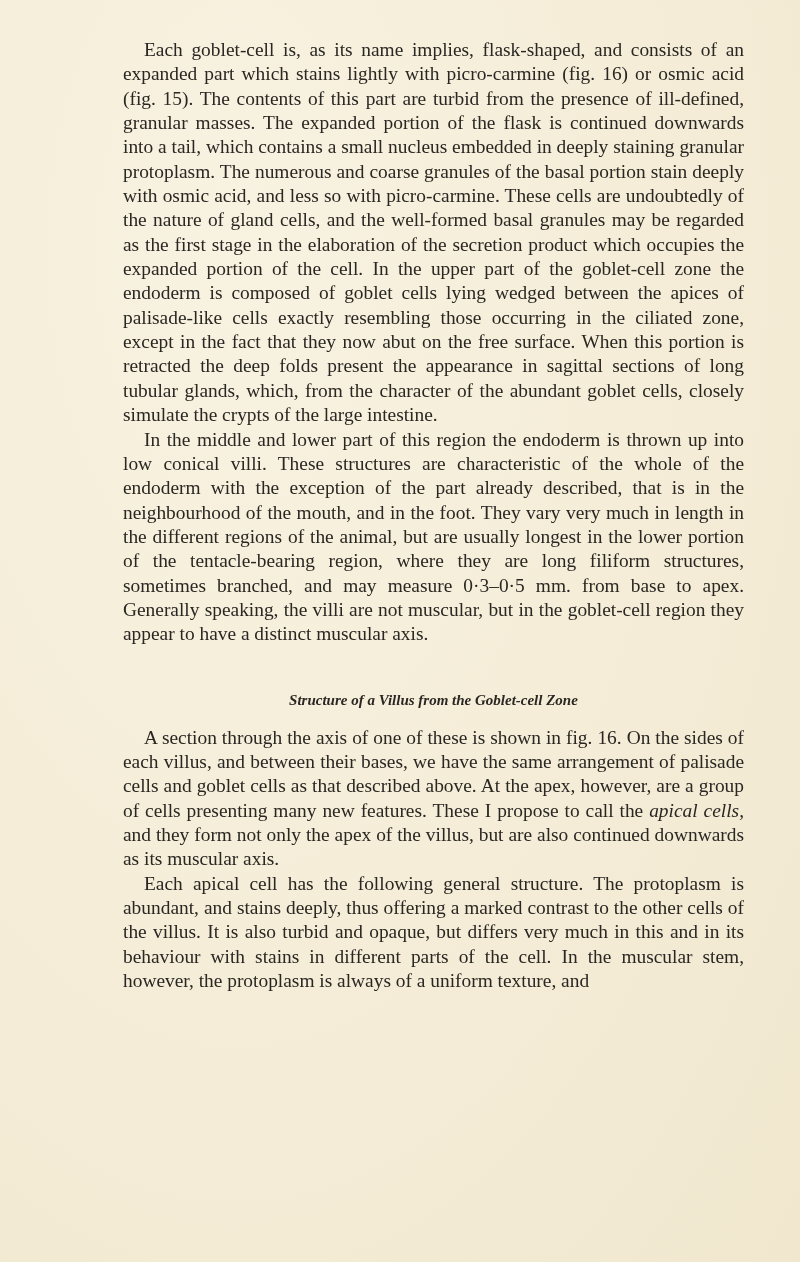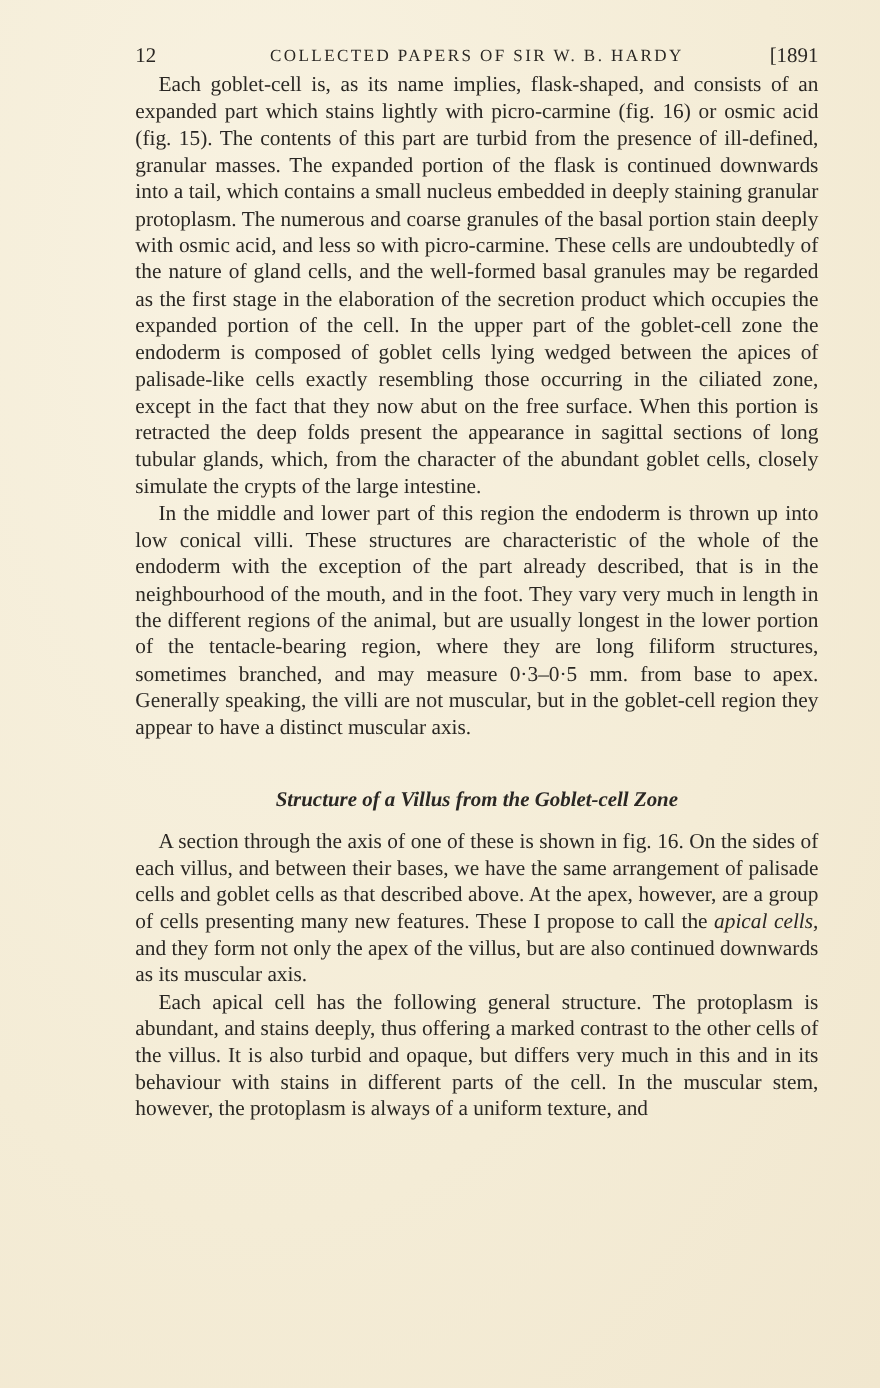--- a/index.html
+++ b/index.html
@@ -57,38 +57,33 @@
       margin: 0;
       text-indent: 21px;
       text-align: justify;
     }
     .para.no-indent {
       text-indent: 0;
     }
     .section-heading {
       text-align: center;
       font-style: italic;
-      font-size: 19px;
+      font-size: 15px;
       margin: 41px 0 14px 0;
       line-height: 24px;
     }
     em {
       font-style: italic;
     }
   </style>
 </head>
 <body>
 
 <div class="page">
 
-  <div class="running-head">
-    <span class="page-num">12</span>
-    <span class="head-title">COLLECTED PAPERS OF SIR W. B. HARDY</span>
-    <span class="year">[1891</span>
-  </div>
 
   <div class="body-text">
     <p class="para">Each goblet-cell is, as its name implies, flask-shaped, and consists of an expanded part which stains lightly with picro-carmine (fig. 16) or osmic acid (fig. 15). The contents of this part are turbid from the presence of ill-defined, granular masses. The expanded portion of the flask is continued downwards into a tail, which contains a small nucleus embedded in deeply staining granular protoplasm. The numerous and coarse granules of the basal portion stain deeply with osmic acid, and less so with picro-carmine. These cells are undoubtedly of the nature of gland cells, and the well-formed basal granules may be regarded as the first stage in the elaboration of the secretion product which occupies the expanded portion of the cell.  In the upper part of the goblet-cell zone the endoderm is composed of goblet cells lying wedged between the apices of palisade-like cells exactly resembling those occurring in the ciliated zone, except in the fact that they now abut on the free surface. When this portion is retracted the deep folds present the appearance in sagittal sections of long tubular glands, which, from the character of the abundant goblet cells, closely simulate the crypts of the large intestine.</p>
     <p class="para">In the middle and lower part of this region the endoderm is thrown up into low conical villi. These structures are characteristic of the whole of the endoderm with the exception of the part already described, that is in the neighbourhood of the mouth, and in the foot. They vary very much in length in the different regions of the animal, but are usually longest in the lower portion of the tentacle-bearing region, where they are long filiform structures, sometimes branched, and may measure 0·3–0·5 mm. from base to apex.  Generally speaking, the villi are not muscular, but in the goblet-cell region they appear to have a distinct muscular axis.</p>
 
     <h2 class="section-heading">Structure of a Villus from the Goblet-cell Zone</h2>
 
     <p class="para"><span>A section through the axis of one of these is shown in fig. 16.  On the sides of each villus, and between their bases, we have the same arrangement of palisade cells and goblet cells as that described above.  At the apex, however, are a group of cells presenting many new features. These I propose to call the </span><em>apical cells,</em><span> and they form not only the apex of the villus, but are also continued downwards as its muscular axis.</span></p>
     <p class="para">Each apical cell has the following general structure. The protoplasm is abundant, and stains deeply, thus offering a marked contrast to the other cells of the villus.  It is also turbid and opaque, but differs very much in this and in its behaviour with stains in different parts of the cell.  In the muscular stem, however, the protoplasm is always of a uniform texture, and</p>
   </div>

